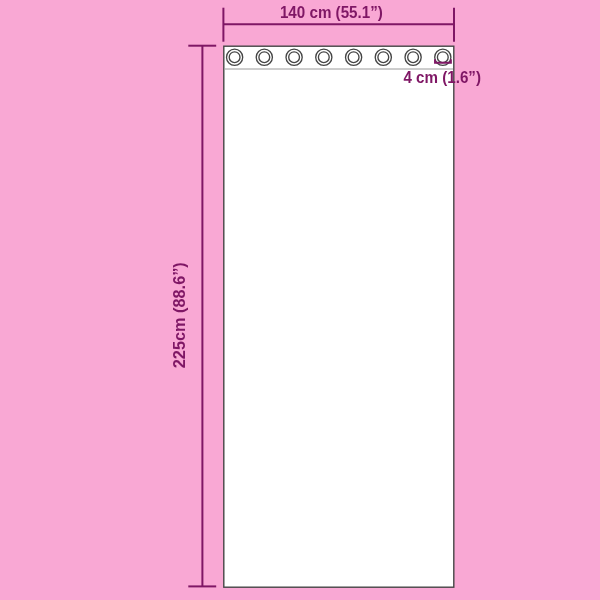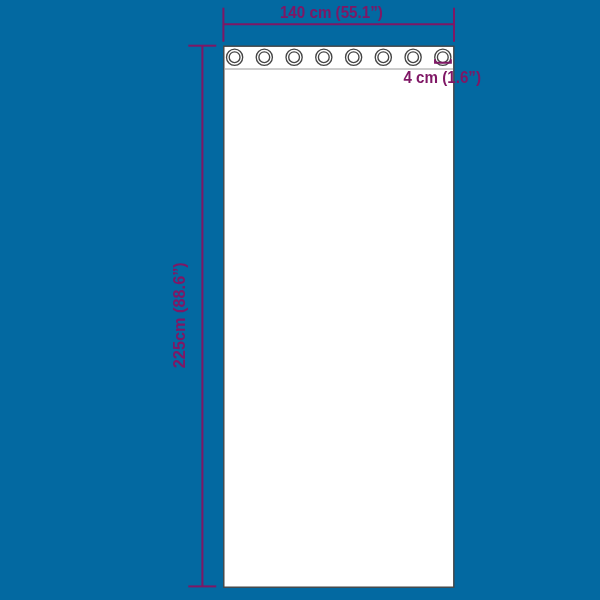--- a/index.html
+++ b/index.html
@@ -1,16 +1,16 @@
 <!DOCTYPE html>
 <html><head>
 <meta charset="utf-8">
 <style>
   html,body{margin:0;padding:0;background:#ffffff;}
-  .page{width:600px;height:600px;position:relative;background:#0369a1;overflow:hidden;}
+  .page{width:600px;height:600px;position:relative;background:#f9a8d4;overflow:hidden;}
   svg{position:absolute;left:0;top:0;}
   text{font-family:"Liberation Sans",sans-serif;font-weight:bold;fill:#7f1765;}
 </style>
 </head>
 <body>
 <div class="page">
 <svg width="600" height="600" viewBox="0 0 600 600">
 
   <rect x="223.8" y="46.2" width="230" height="541" fill="#ffffff" stroke="#454545" stroke-width="1.4"></rect>
 

